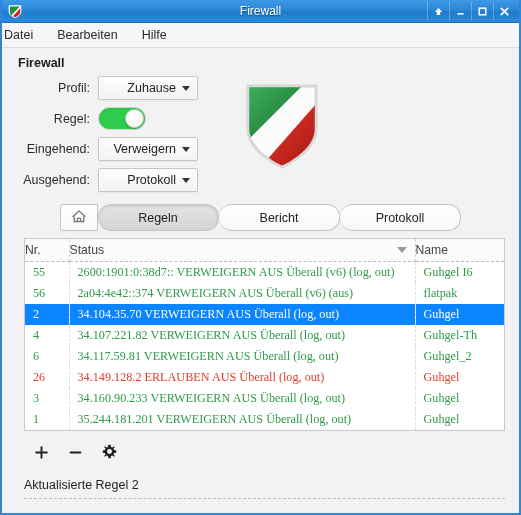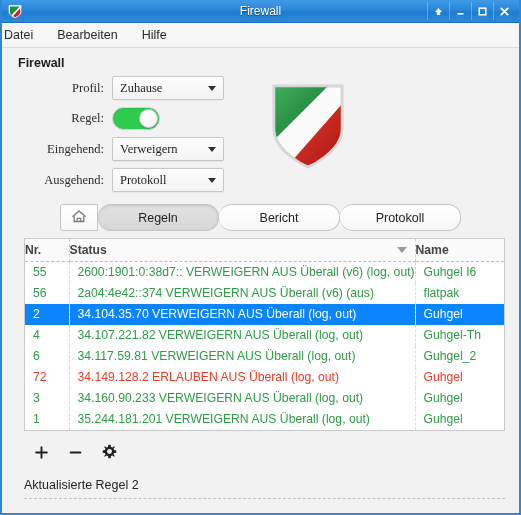--- a/index.html
+++ b/index.html
@@ -125,38 +125,36 @@
     display: flex;
     align-items: flex-start;
     padding: 2px 0 4px 0;
   }
   .settings-grid {
     display: grid;
     grid-template-columns: 88px auto;
     row-gap: 7px;
     column-gap: 8px;
     align-items: center;
-    padding-left: 14px;
-    font-family: Liberation Serif, serif;
   }
   .field-label {
     font-size: 12.5px;
     color: #2b2b2b;
     text-align: right;
   }
   .combo {
-    width: 112px;
+    width: 100px;
     height: 24px;
     box-sizing: border-box;
     background: linear-gradient(to bottom, #fdfdfd, #f3f3f3);
     border: 1px solid #c6c6c6;
     border-radius: 2px;
     display: flex;
     align-items: center;
-    justify-content: space-between;
+    justify-content: flex-end;
     padding: 0 7px;
     font-size: 12.5px;
     color: #232323;
     cursor: pointer;
     box-shadow: 0 1px 0 rgba(0,0,0,.04);
   }
   .caret {
     width: 0; height: 0;
     border-left: 4.5px solid transparent;
     border-right: 4.5px solid transparent;
@@ -232,21 +230,21 @@
     flex: 0 0 auto;
     overflow: hidden;
   }
   table.rules {
     width: 100%;
     border-collapse: collapse;
     table-layout: fixed;
     font-size: 12.2px;
   }
   table.rules th {
-    font-weight: bold;
+    font-weight: normal;
     font-size: 12.2px;
     color: #444;
     text-align: left;
     background: #fbfbfb;
     border-bottom: 1px dashed #bdbdbd;
     padding: 4px 0 4px 0;
     height: 20px;
     box-sizing: border-box;
   }
   th.col-nr { width: 44px; padding-left: 8px; border-right: 1px dashed #cfcfcf; }
@@ -268,20 +266,21 @@
     border-right: 5px solid transparent;
     border-top: 6px solid #9a9a9a;
   }
   table.rules td {
     padding: 2px 0 2px 8px;
     height: 21px;
     box-sizing: border-box;
     white-space: nowrap;
     overflow: hidden;
     border-right: 1px dashed #dedede;
+    font-family: Liberation Serif, serif;
   }
   table.rules td.col-name { border-right: none; }
   tr.rule-row { cursor: default; }
   tr.rule-row.deny td { color: #2e9b46; }
   tr.rule-row.allow td { color: #e23c28; }
   tr.rule-row.selected td { background: #0a84ff; color: #ffffff; }
 
   
   .action-bar {
     margin: 8px 14px 0 22px;
@@ -470,21 +469,21 @@
                 <td class="col-nr" style="width: 44px;">4</td>
                 <td class="col-regel">34.107.221.82 VERWEIGERN AUS Überall (log, out)</td>
                 <td class="col-name">Guhgel-Th</td>
               </tr>
               <tr class="rule-row deny">
                 <td class="col-nr" style="width: 44px;">6</td>
                 <td class="col-regel">34.117.59.81 VERWEIGERN AUS Überall (log, out)</td>
                 <td class="col-name">Guhgel_2</td>
               </tr>
               <tr class="rule-row allow">
-                <td class="col-nr" style="width: 44px;">72</td>
+                <td class="col-nr" style="width: 44px;">26</td>
                 <td class="col-regel">34.149.128.2 ERLAUBEN AUS Überall (log, out)</td>
                 <td class="col-name">Guhgel</td>
               </tr>
               <tr class="rule-row deny">
                 <td class="col-nr" style="width: 44px;">3</td>
                 <td class="col-regel">34.160.90.233 VERWEIGERN AUS Überall (log, out)</td>
                 <td class="col-name">Guhgel</td>
               </tr>
               <tr class="rule-row deny">
                 <td class="col-nr" style="width: 44px;">1</td>

